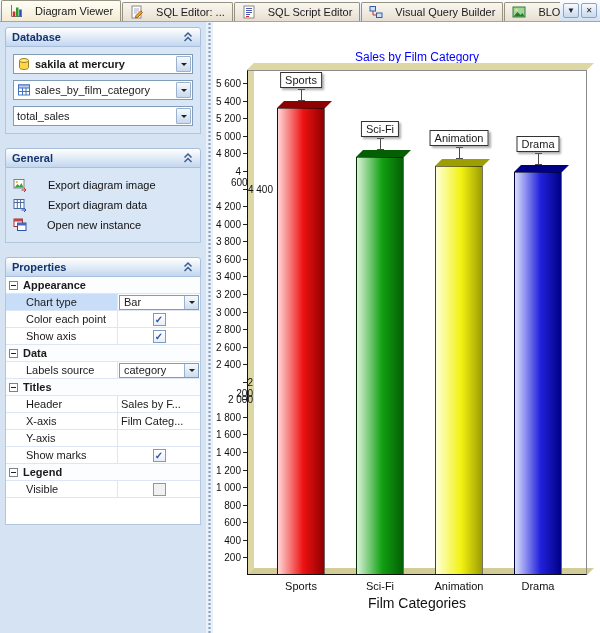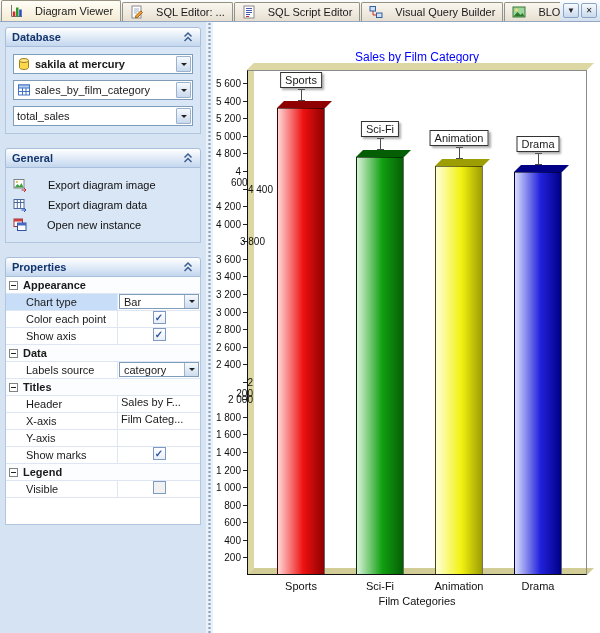--- a/index.html
+++ b/index.html
@@ -49,37 +49,37 @@
   .gen-item { display:flex; align-items:center; gap:20px; height:20px; cursor:pointer; color:#101010; }
 
   
   .prop-grid { background:#fff; }
   .prow { display:flex; align-items:stretch; height:17px; border-bottom:1px solid #dde6f2; }
   .prow.group { align-items:center; padding-left:3px; font-weight:bold; background:#fcfdfe; }
   .cbox { width:9px; height:9px; flex:none; border:1px solid #828282; background:#fff; position:relative; margin-right:5px; }
   .cbox .minus { position:absolute; left:1px; right:1px; top:3px; height:1px; background:#222; }
   .plabel { width:112px; flex:none; border-right:1px solid #dde6f2; display:flex; align-items:center; padding-left:20px; }
   .plabel.selected { background:#c7ddf8; }
-  .pvalue { flex:1; display:flex; padding:0 1px; }
+  .pvalue { flex:1; display:flex; align-items:center; padding:0 1px; }
   .val-text { padding-left:2px; overflow:hidden; white-space:nowrap; }
   .cell-combo { flex:1; height:15px; border:1px solid #7f9db9; background:#fff; display:flex; align-items:center; padding-left:2px; }
   .cell-btn { width:14px; align-self:stretch; margin-left:auto; background:linear-gradient(#f6fafd,#cddcee);
               border-left:1px solid #9ab2d0; display:flex; align-items:center; justify-content:center; cursor:pointer; }
   .cb { width:13px; height:13px; border:1px solid #7c9ac2; background:linear-gradient(#ffffff,#e9eff7);
         display:flex; align-items:center; justify-content:center; font-size:10px; font-weight:bold;
         color:#2a52a0; margin:0 auto; cursor:pointer; }
   .cb.off { background:#f1f1f1; }
   .grid-filler { height:26px; background:#fff; }
 
   
   .abs { position:absolute; }
   .c-title { text-align:center; font-size:12px; }
   .ytick-label { font-size:10px; text-align:right; color:#111; }
   .xcat-label { font-size:11px; text-align:center; color:#111; }
-  .x-title { font-size:11px; text-align:center; color:#111; }
+  .x-title { font-size:14px; text-align:center; color:#111; }
   .mark-box { background:#fff; border:1px solid #333; padding:1px 4px; font-size:11px; white-space:nowrap;
               box-shadow:2px 2px 2px rgba(110,110,110,.55); }
   .icon svg { display:block; }
 </style>
 </head>
 <body>
 
 <div class="app">
   <div class="tab-bar">
     <div class="tabs" id="tabs">
@@ -395,21 +395,21 @@
         <div class="abs ytick-label" style="left: 0px; top: 302px; width: 28px;">2 800</div>
         <div class="abs" style="left: 30px; top: 290px; width: 4px; height: 1px; background: rgb(34, 34, 34);"></div>
         <div class="abs ytick-label" style="left: 0px; top: 285px; width: 28px;">3 000</div>
         <div class="abs" style="left: 30px; top: 272px; width: 4px; height: 1px; background: rgb(34, 34, 34);"></div>
         <div class="abs ytick-label" style="left: 0px; top: 267px; width: 28px;">3 200</div>
         <div class="abs" style="left: 30px; top: 254px; width: 4px; height: 1px; background: rgb(34, 34, 34);"></div>
         <div class="abs ytick-label" style="left: 0px; top: 249px; width: 28px;">3 400</div>
         <div class="abs" style="left: 30px; top: 237px; width: 4px; height: 1px; background: rgb(34, 34, 34);"></div>
         <div class="abs ytick-label" style="left: 0px; top: 232px; width: 28px;">3 600</div>
         <div class="abs" style="left: 30px; top: 219px; width: 4px; height: 1px; background: rgb(34, 34, 34);"></div>
-        <div class="abs ytick-label" style="left: 0px; top: 214px; width: 52px;">3 800</div>
+        <div class="abs ytick-label" style="left: 0px; top: 214px; width: 28px;">3 800</div>
         <div class="abs" style="left: 30px; top: 202px; width: 4px; height: 1px; background: rgb(34, 34, 34);"></div>
         <div class="abs ytick-label" style="left: 0px; top: 197px; width: 28px;">4 000</div>
         <div class="abs" style="left: 30px; top: 184px; width: 4px; height: 1px; background: rgb(34, 34, 34);"></div>
         <div class="abs ytick-label" style="left: 0px; top: 179px; width: 28px;">4 200</div>
         <div class="abs" style="left: 30px; top: 167px; width: 4px; height: 1px; background: rgb(34, 34, 34);"></div>
         <div class="abs ytick-label" style="left: 0px; top: 162px; width: 28px; margin-left: 32px;">4 400</div>
         <div class="abs" style="left: 30px; top: 149px; width: 4px; height: 1px; background: rgb(34, 34, 34);"></div>
         <div class="abs ytick-label" style="left: 0px; top: 144px; width: 28px; padding-left: 18px;">4 600</div>
         <div class="abs" style="left: 30px; top: 131px; width: 4px; height: 1px; background: rgb(34, 34, 34);"></div>
         <div class="abs ytick-label" style="left: 0px; top: 126px; width: 28px;">4 800</div>

